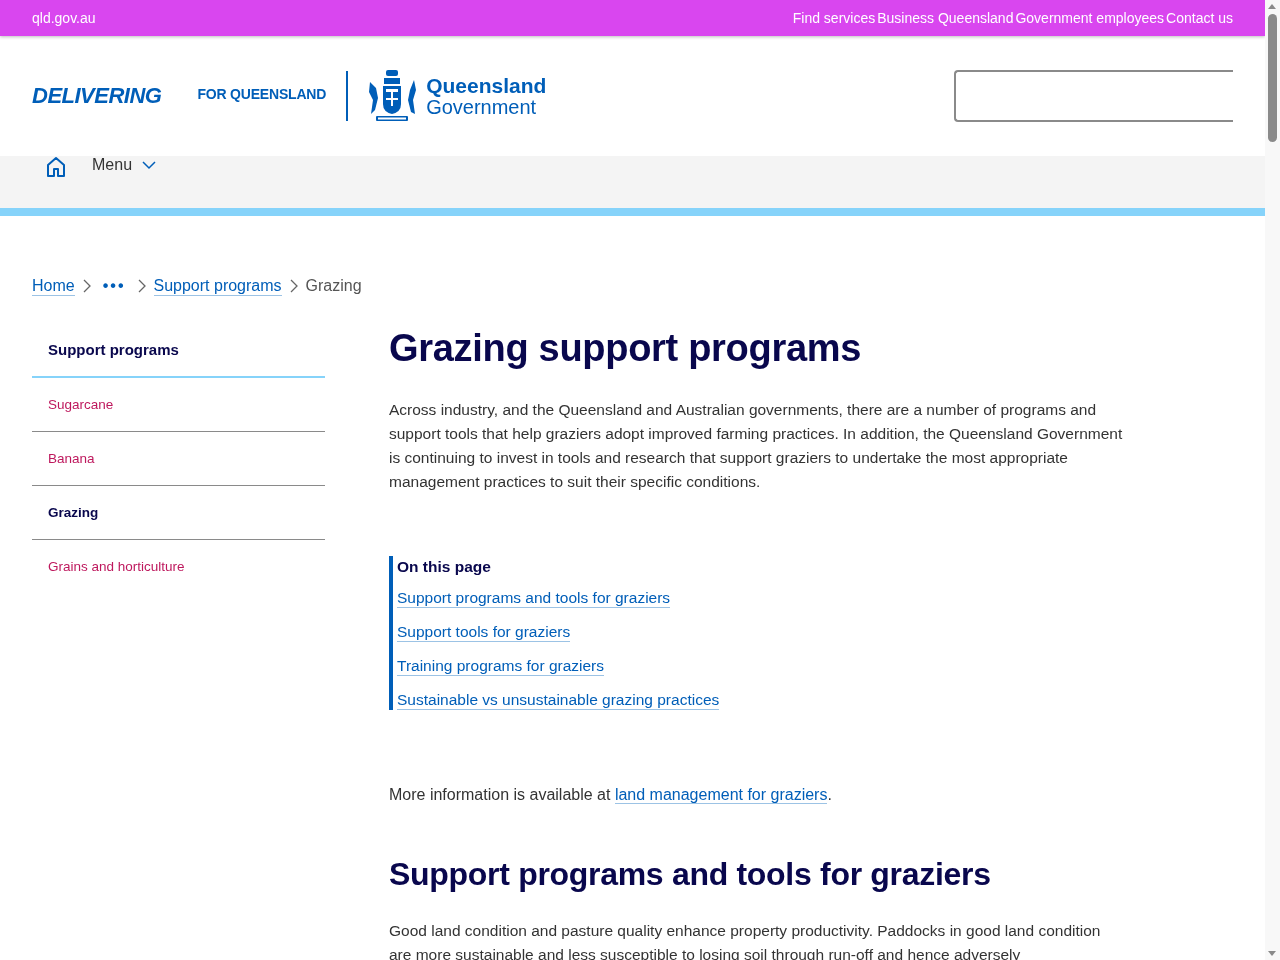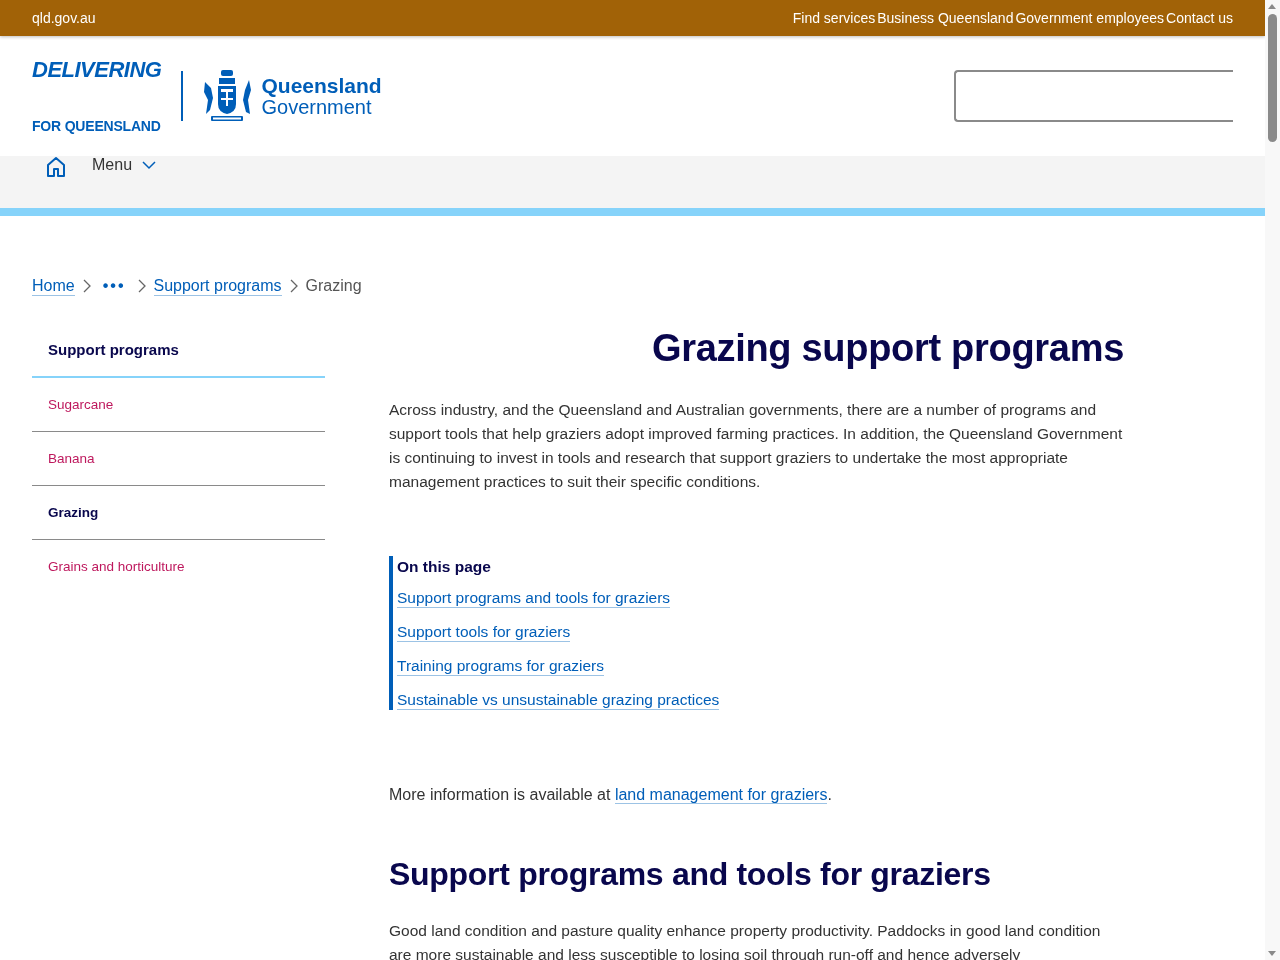--- a/index.html
+++ b/index.html
@@ -2,28 +2,28 @@
 <html><head>
 <meta charset="utf-8">
 <style>
   * { box-sizing: border-box; margin: 0; padding: 0; }
   html, body { width: 1280px; height: 960px; overflow: hidden; background: #fff; }
   body { font-family: "Liberation Sans", sans-serif; color: #414141; position: relative; }
 
   .page { position: absolute; left: 0; top: 0; width: 1265px; height: 960px; overflow: hidden; }
 
   
-  .topbar { height: 36px; background: #a16207; color: #fff; display: flex; align-items: center; justify-content: space-between; padding: 0 32px; font-size: 14px; box-shadow: 0 1px 3px rgba(0,0,0,0.25); position: relative; z-index: 2; }
+  .topbar { height: 36px; background: #d946ef; color: #fff; display: flex; align-items: center; justify-content: space-between; padding: 0 32px; font-size: 14px; box-shadow: 0 1px 3px rgba(0,0,0,0.25); position: relative; z-index: 2; }
   .topbar a { color: #fff; text-decoration: none; }
   .topbar .links { display: flex; gap: 2px; margin-left: 12px; }
 
   
   .header { height: 120px; display: flex; align-items: center; justify-content: space-between; padding: 0 32px; }
   .logo { display: flex; align-items: center; }
-  .logo-delivering { display: flex; flex-direction: column; color: #005EB8; line-height: 1; gap: 36px; }
+  .logo-delivering { display: flex; flex-direction: row; color: #005EB8; line-height: 1; gap: 36px; }
   .logo-delivering .l1 { font-size: 22px; font-weight: bold; font-style: italic; letter-spacing: -0.5px; }
   .logo-delivering .l2 { font-size: 14px; font-weight: bold; margin-top: 2px; letter-spacing: -0.2px; }
   .logo-divider { width: 2px; height: 50px; background: #005EB8; margin: 0 18px 0 20px; }
   .crest { width: 52px; height: 56px; margin-right: 8px; }
   .logo-qg { color: #005EB8; line-height: 1; }
   .logo-qg .q { font-size: 21px; font-weight: bold; }
   .logo-qg .g { font-size: 20px; margin-top: 1px; }
 
   .search { display: flex; }
   .search input { width: 279px; height: 52px; border: 2px solid #8a8a8a; border-right: none; border-radius: 4px 0 0 4px; font-size: 16px; padding: 0 12px; font-family: "Liberation Sans", sans-serif; }
@@ -43,21 +43,21 @@
 
   
   .content { display: flex; padding: 0 32px; }
   .sidenav { width: 293px; margin-top: 10px; }
   .sidenav .title { font-size: 15px; font-weight: bold; color: #09074d; padding: 15px 16px 18px; border-bottom: 2px solid #86D3FA; }
   .sidenav .item { font-size: 13.5px; color: #be185d; padding: 19px 16px 19px; border-bottom: 1px solid #8a8a8a; }
   .sidenav .item.active { font-weight: bold; color: #09074d; }
   .sidenav .item:last-child { border-bottom: none; }
 
   .main { margin-left: 64px; width: 735px; }
-  h1 { font-size: 38px; color: #09074d; font-weight: bold; margin-top: 10px; line-height: 1.2; letter-spacing: -0.3px; text-align: right; }
+  h1 { font-size: 38px; color: #09074d; font-weight: bold; margin-top: 10px; line-height: 1.2; letter-spacing: -0.3px; }
   .intro { font-size: 15.5px; line-height: 24px; color: #333; margin-top: 26px; }
 
   .onpage { margin-top: 62px; border-left: 4px solid #005EB8; padding-left: 4px; padding-top: 2px; }
   .onpage .heading { font-size: 15.5px; font-weight: bold; color: #09074d; margin-bottom: 12px; }
   .onpage a { display: table; color: #005EB8; text-decoration: none; font-size: 15.5px; border-bottom: 1px solid #9cc3e5; margin-bottom: 14px; line-height: 19px; }
   .onpage a:last-child { margin-bottom: 0; }
 
   .more { margin-top: 76px; font-size: 16px; color: #333; }
   .more a { color: #005EB8; text-decoration: none; border-bottom: 1px solid #9cc3e5; }
 

